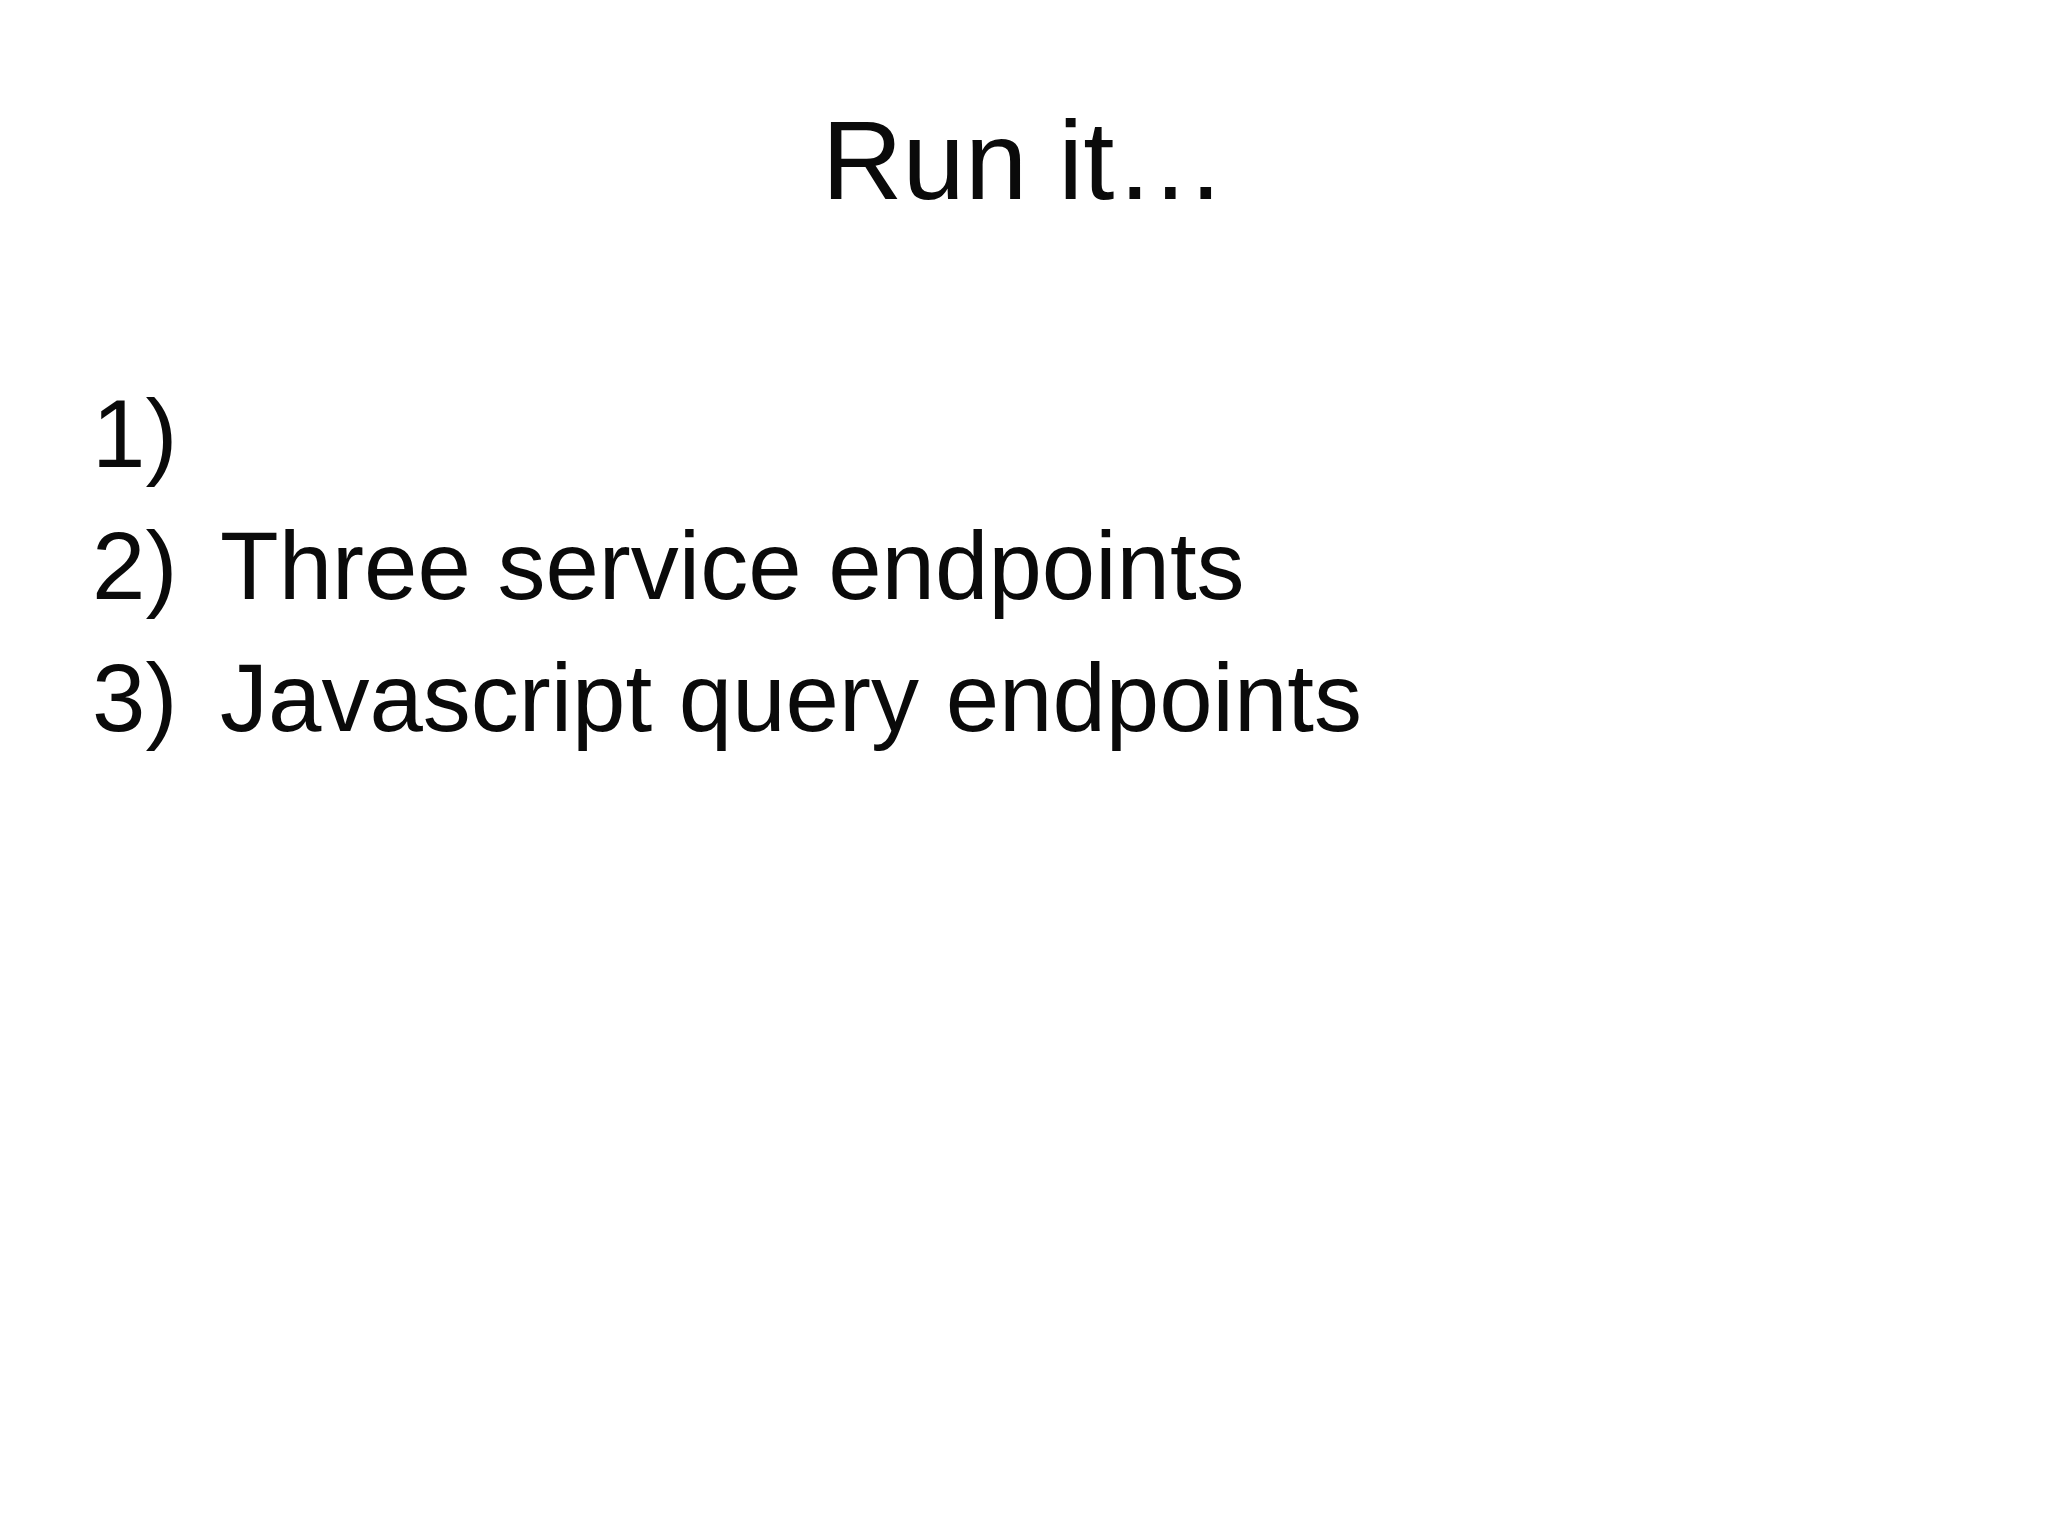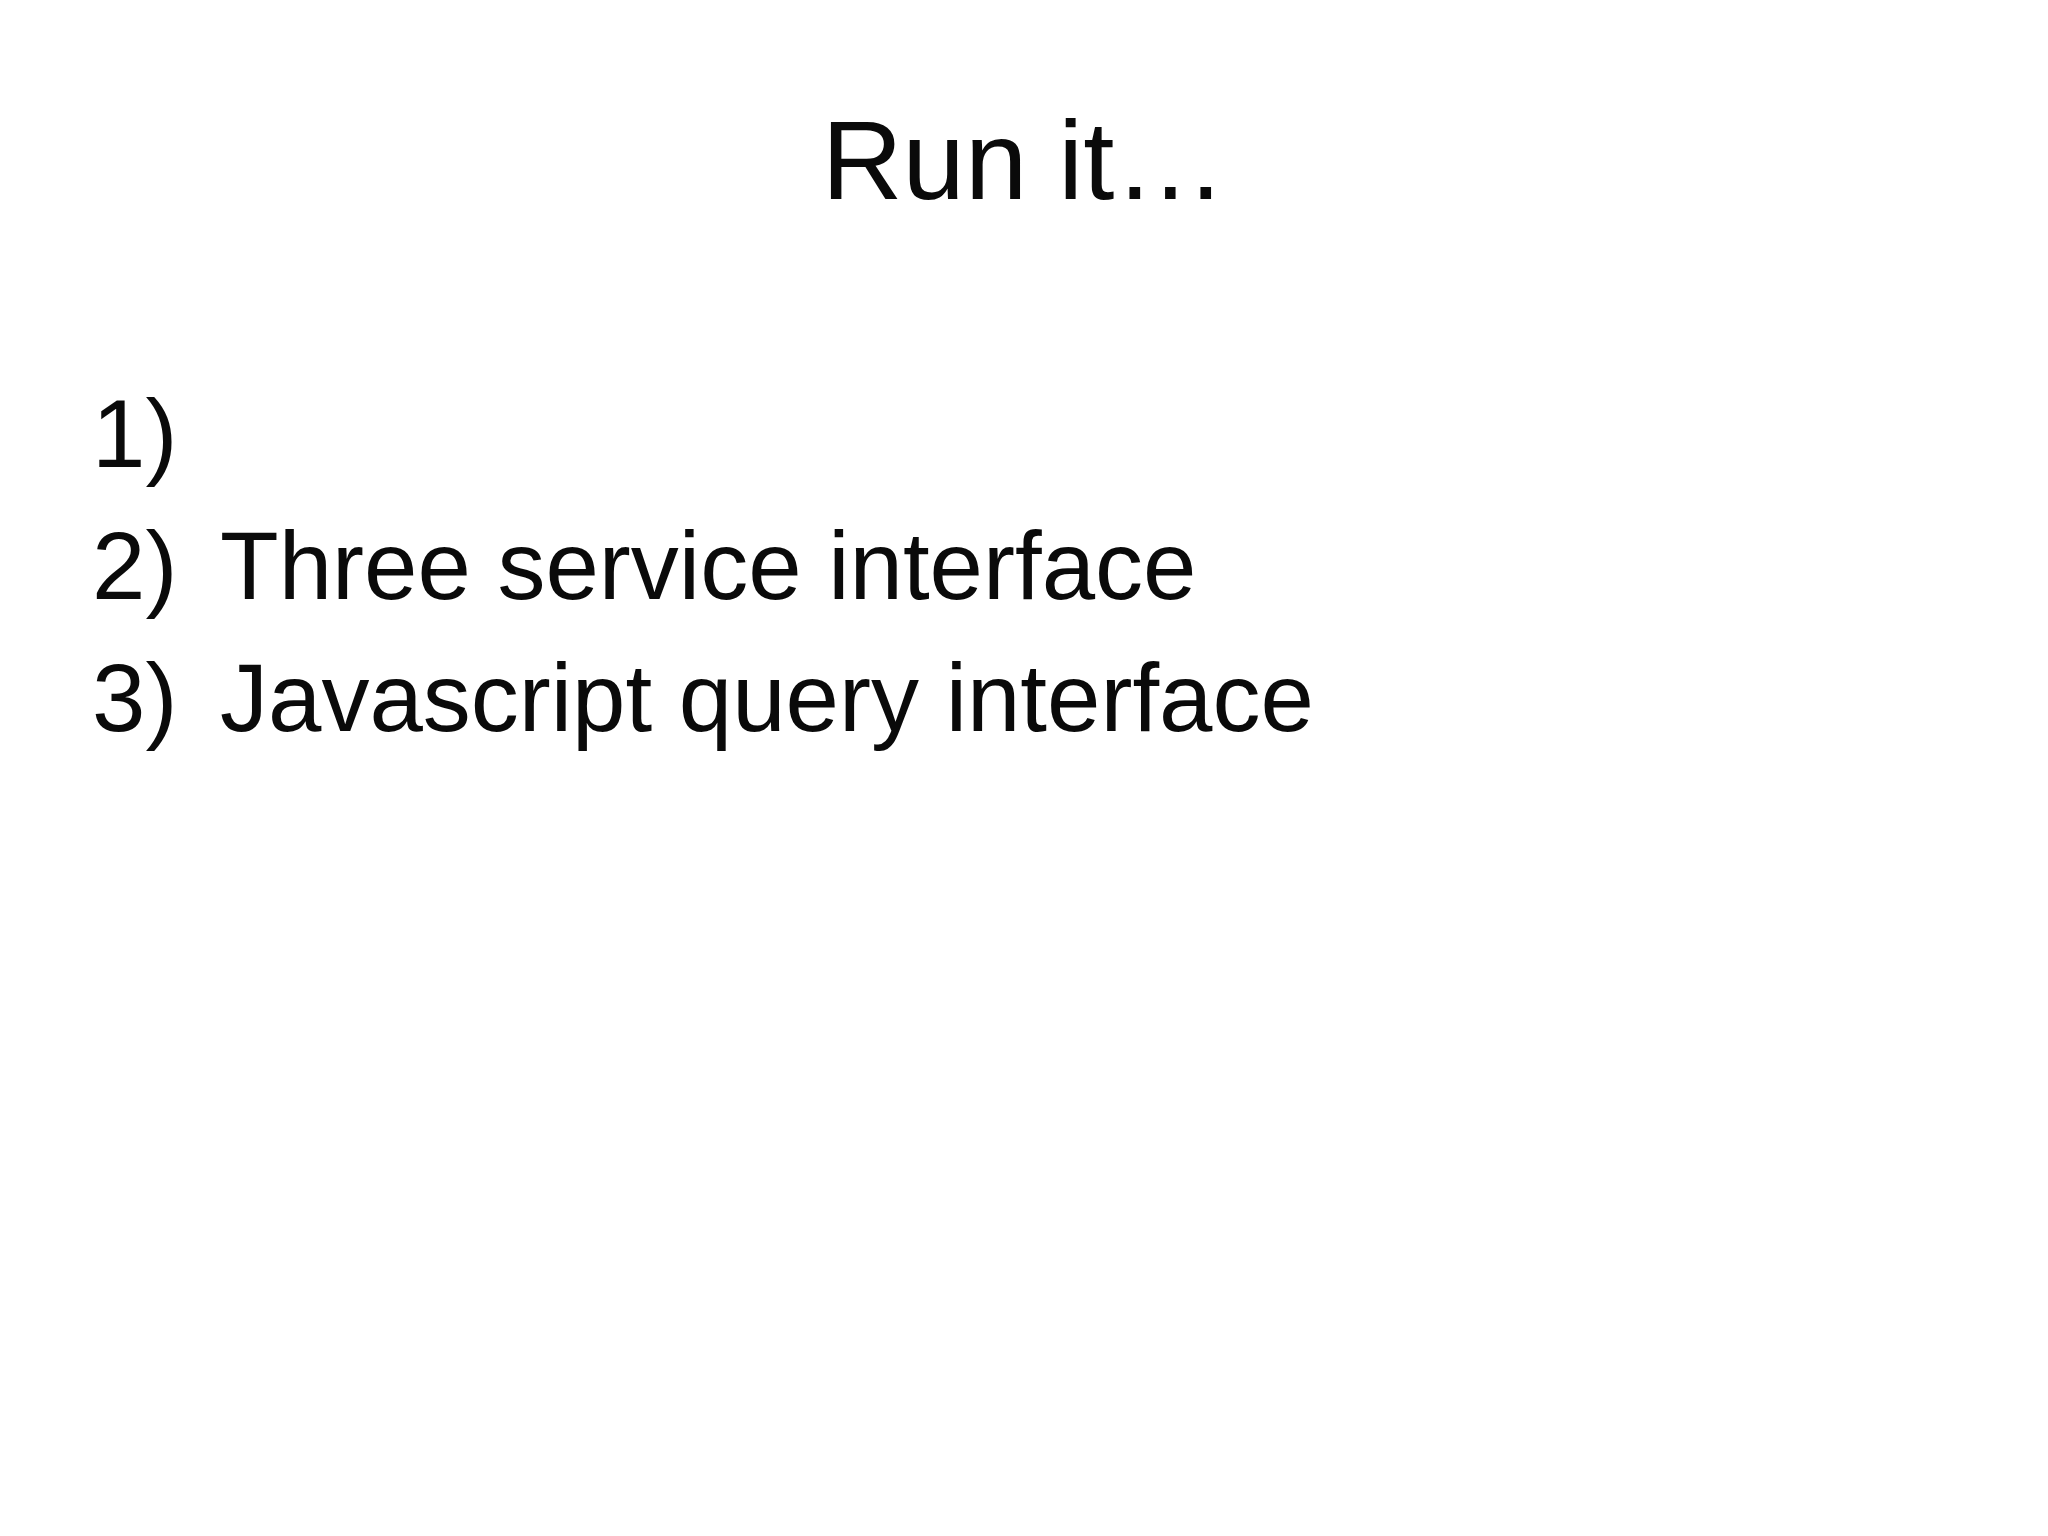--- a/index.html
+++ b/index.html
@@ -64,23 +64,23 @@
   <div class="slide-title">Run it…</div>
 
   <div class="slide-list">
 
     <div class="list-item">
       <span class="list-number">1)</span>
     </div>
 
     <div class="list-item">
       <span class="list-number">2)</span>
-      <span class="list-label">Three service interface</span>
+      <span class="list-label">Three service endpoints</span>
     </div>
 
     <div class="list-item">
       <span class="list-number">3)</span>
-      <span class="list-label">Javascript query interface</span>
+      <span class="list-label">Javascript query endpoints</span>
     </div>
 
   </div>
 
 </div>
 
 </body></html>

